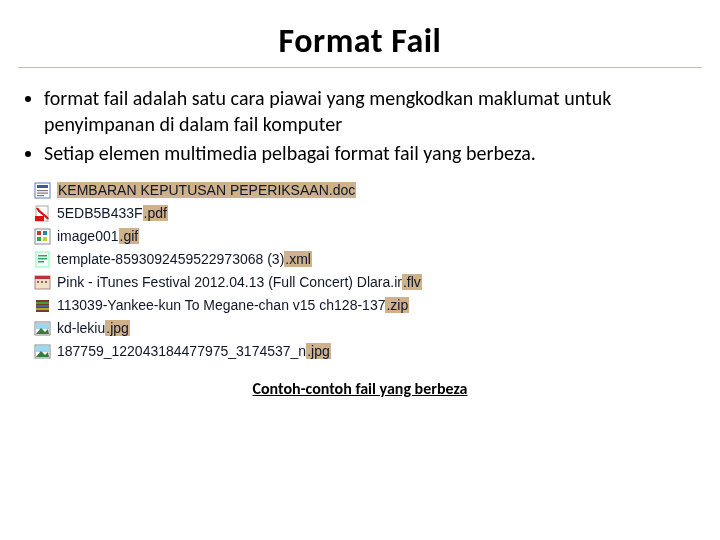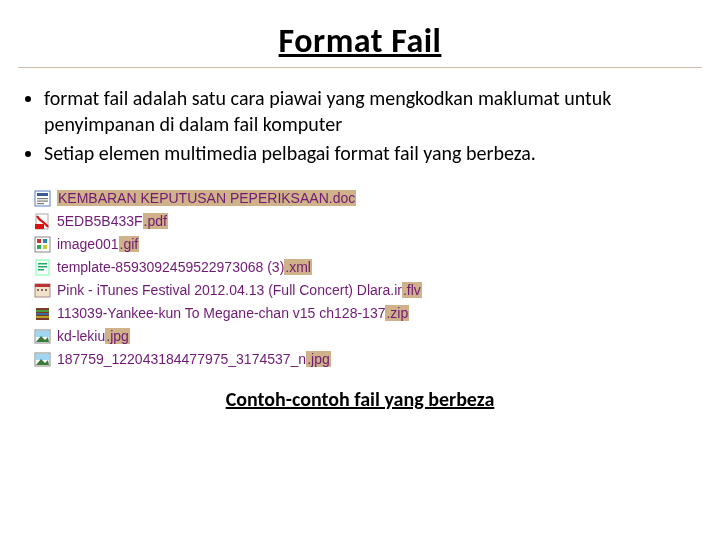--- a/index.html
+++ b/index.html
@@ -9,60 +9,59 @@
     background: #fff;
     font-family: Calibri, Arial, sans-serif;
     color: #000;
     overflow: hidden;
   }
   .title-box {
     margin: 14px 18px 8px 18px;
     border-bottom: 1px solid #c9bfa6;
     text-align: center;
     padding: 6px 0 6px 0;
-    text-decoration: underline;
   }
   .title-box h1 {
     font-size: 34px;
     font-weight: 700;
     letter-spacing: 0.5px;
   }
   .bullets {
     padding: 10px 28px 6px 44px;
     font-size: 20px;
     line-height: 1.28;
   }
   .bullets li { margin-bottom: 4px; list-style: disc; }
   .file-list {
-    margin: 10px 18px 0 34px;
+    margin: 2px 18px 0 34px;
     background: #fff;
     font-family: "Segoe UI", Tahoma, sans-serif;
     font-size: 14px;
-    color: #701a75;
+    color: #0f172a;
   }
   .file-row {
     display: flex;
     align-items: center;
     height: 23px;
     gap: 6px;
   }
   .ficon {
     width: 17px;
     height: 17px;
     display: inline-block;
     flex: 0 0 17px;
   }
   .file-row .fname { white-space: nowrap; }
   .file-row .ext-hl {
     background: #cfb18a;
     padding: 0 1px;
   }
   .caption {
     text-align: center;
-    font-size: 20px;
+    font-size: 16px;
     font-weight: 700;
     text-decoration: underline;
     margin-top: 16px;
   }
 </style>
 </head>
 <body>
 
 <div class="title-box">
   <h1>Format Fail</h1>

